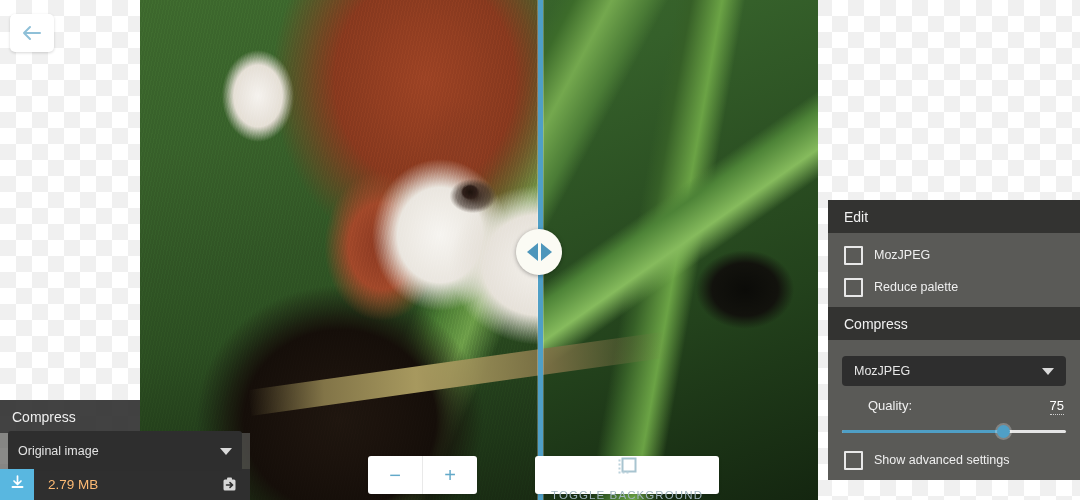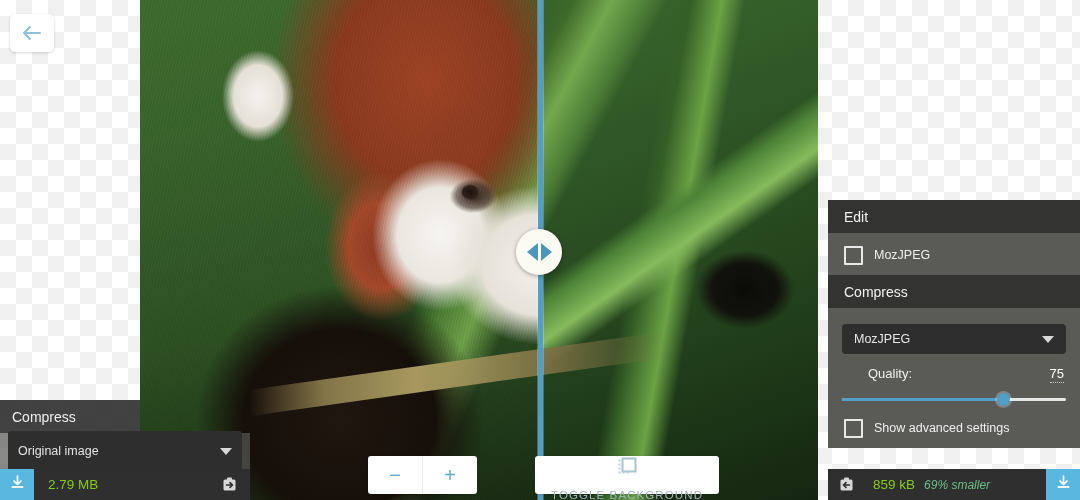--- a/index.html
+++ b/index.html
@@ -154,21 +154,21 @@
     display:flex;align-items:center;justify-content:space-between;
     padding:0 10px;box-sizing:border-box;color:#e3e3e3;font-size:12.5px;cursor:pointer;
   }
   .caret{width:0;height:0;border-left:6px solid transparent;border-right:6px solid transparent;border-top:7px solid #d9d9d9;}
   .footbar{
     width:250px;height:31px;background:#2f2f2f;display:flex;align-items:center;box-sizing:border-box;
   }
   .dl-btn{
     width:34px;height:31px;background:#59b7e0;display:flex;align-items:center;justify-content:center;cursor:pointer;flex:none;
   }
-  .fsize{color:#84cc16;font-size:13.5px;margin-left:14px;}
+  .fsize{color:#fdba74;font-size:13.5px;margin-left:14px;}
   .smaller{color:#6fbd88;font-size:12px;font-style:italic;margin-left:9px;}
   .spacer{flex:1;}
   .copy-ico{margin-right:12px;cursor:pointer;display:flex;align-items:center;}
 
   
   #right-panel{position:absolute;right:0;top:200px;width:252px;bottom:0;}
   .hdr{
     height:33px;background:#333331;color:#f1f1f1;font-size:14px;
     display:flex;align-items:center;padding-left:16px;box-sizing:border-box;
   }
@@ -290,20 +290,24 @@
   </div>
 
   <div id="right-panel">
 
     <div class="hdr">Edit</div>
     <div class="body">
       <div class="chk-row">
         <span class="chk"></span>
         <span class="chk-label">MozJPEG</span>
       </div>
+      <div class="chk-row">
+        <span class="chk"></span>
+        <span class="chk-label">Reduce palette</span>
+      </div>
     </div>
 
     <div class="hdr">Compress</div>
     <div class="body">
       <div class="sel-row">
         <div class="select-dark">
           <span>MozJPEG</span>
           <span class="caret"></span>
         </div>
       </div>
@@ -315,35 +319,15 @@
         <span class="track"></span>
         <span class="fill" style="width: 72%; background: rgb(79, 159, 198);"></span>
         <span class="thumb" style="left: 72%; background: rgb(79, 159, 198);"></span>
       </div>
       <div class="chk-row" style="margin-top:6px;">
         <span class="chk"></span>
         <span class="chk-label">Show advanced settings</span>
       </div>
     </div>
 
-    <div class="footbar-r">
-      <span class="copy-ico-l">
-        <svg width="17" height="17" viewBox="0 0 17 17">
-          <rect x="2.5" y="3.5" width="12" height="11" rx="1.5" fill="#d8d8d8"></rect>
-          <rect x="6" y="1.5" width="5" height="3" rx="1" fill="#d8d8d8"></rect>
-          <path d="M11.5 9 L6 9 M8 6.6 L5.4 9 L8 11.4" fill="none" stroke="#2f2f2f" stroke-width="1.6" stroke-linecap="round" stroke-linejoin="round"></path>
-        </svg>
-      </span>
-      <span class="fsize">859 kB</span>
-      <span class="smaller" style="color: rgb(111, 189, 136);">69% smaller</span>
-      <span class="spacer"></span>
-      <div class="dl-btn-r">
-        <span>
-          <svg width="17" height="17" viewBox="0 0 17 17">
-            <path d="M8.5 2 L8.5 10 M5 7 L8.5 10.5 L12 7" fill="none" stroke="#ffffff" stroke-width="1.7" stroke-linecap="round" stroke-linejoin="round"></path>
-            <path d="M3.5 13 L13.5 13" stroke="#ffffff" stroke-width="1.9" stroke-linecap="round"></path>
-          </svg>
-        </span>
-      </div>
-    </div>
 
   </div>
 </div>
 
 </body></html>

